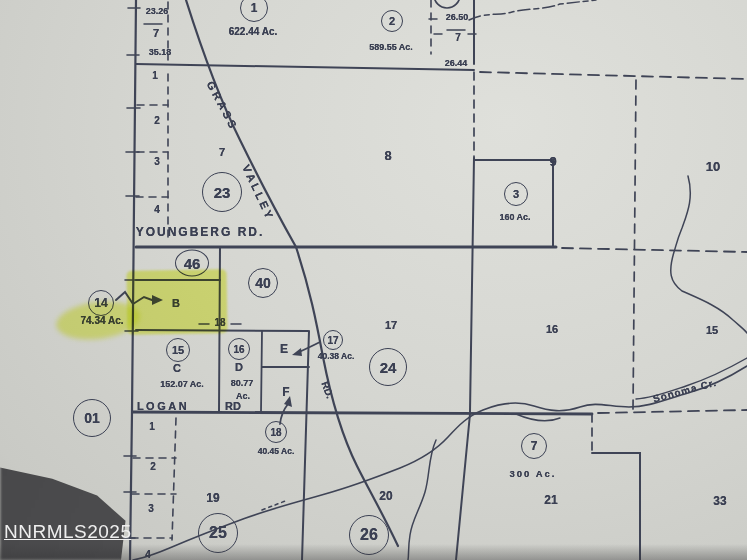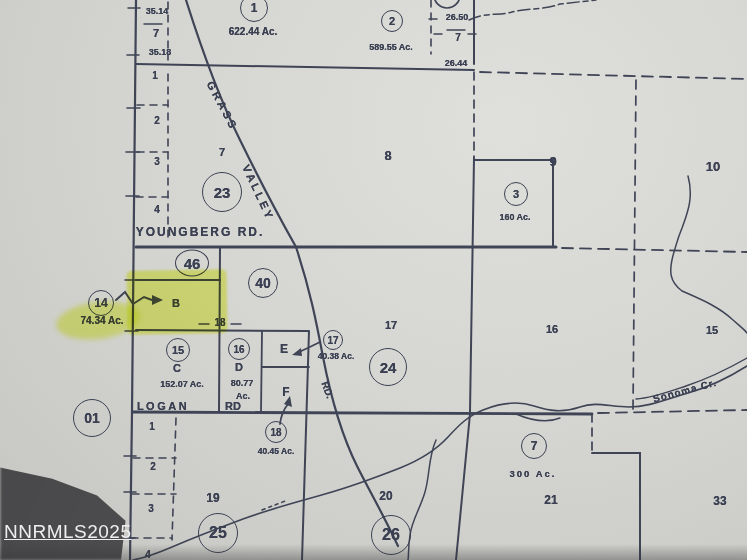--- a/index.html
+++ b/index.html
@@ -81,21 +81,21 @@
 
       <path d="M116,300 L125,292 L133,304 L144,297 L152,300" stroke-width="2"></path>
       <polygon points="152,295 163,300 152,305" fill="#3f4456" stroke="none"></polygon>
       <path d="M320,342 C312,346 306,349 299,352" stroke-width="1.8"></path>
       <polygon points="301,348 292,355 302,356" fill="#3f4456" stroke="none"></polygon>
       <path d="M280,424 C281,415 284,409 288,404" stroke-width="1.8"></path>
       <polygon points="284,404 290,396 292,407" fill="#3f4456" stroke="none"></polygon>
       <circle cx="447" cy="-5" r="13" stroke-width="1.7"></circle>
     </svg>
 
-    <span class="lbl fs9" style="left:157px;top:11px">35.14</span>
+    <span class="lbl fs9" style="left:157px;top:11px">23.26</span>
     <span class="lbl fs11" style="left:156px;top:33px">7</span>
     <span class="lbl fs9" style="left:160px;top:52px">35.18</span>
     <span class="lbl fs9" style="left:457px;top:17px">26.50</span>
     <span class="lbl fs10" style="left:458px;top:38px">7</span>
     <span class="lbl fs9" style="left:456px;top:63px">26.44</span>
     <span class="lbl fs10" style="left:220px;top:323px">18</span>
 
     <span class="lbl fs10" style="left:155px;top:76px">1</span>
     <span class="lbl fs10" style="left:157px;top:121px">2</span>
     <span class="lbl fs10" style="left:157px;top:162px">3</span>
@@ -125,21 +125,21 @@
     <span class="circ fs14" style="left:263px;top:283px;width:30px;height:30px">40</span>
     <span class="circ fs12" style="left:101px;top:303px;width:26px;height:26px">14</span>
     <span class="circ fs11" style="left:178px;top:350px;width:24px;height:24px">15</span>
     <span class="circ fs10" style="left:239px;top:349px;width:22px;height:22px">16</span>
     <span class="circ fs10" style="left:333px;top:340px;width:20px;height:20px">17</span>
     <span class="circ fs15" style="left:388px;top:367px;width:38px;height:38px">24</span>
     <span class="circ fs14" style="left:92px;top:418px;width:38px;height:38px">01</span>
     <span class="circ fs10" style="left:276px;top:432px;width:22px;height:22px">18</span>
     <span class="circ fs12" style="left:534px;top:446px;width:26px;height:26px">7</span>
     <span class="circ fs16" style="left:218px;top:533px;width:40px;height:40px">25</span>
-    <span class="circ fs16" style="left:391px;top:535px;width:40px;height:40px">26</span>
+    <span class="circ fs16" style="left:369px;top:535px;width:40px;height:40px">26</span>
 
     <span class="lbl fs10" style="left:253px;top:32px">622.44 Ac.</span>
     <span class="lbl fs9" style="left:391px;top:47px">589.55 Ac.</span>
     <span class="lbl fs9" style="left:515px;top:217px">160 Ac.</span>
     <span class="lbl fs10" style="left:102px;top:321px">74.34 Ac.</span>
     <span class="lbl fs9" style="left:182px;top:384px">152.07 Ac.</span>
     <span class="lbl fs9" style="left:242px;top:383px">80.77</span>
     <span class="lbl fs9" style="left:243px;top:396px">Ac.</span>
     <span class="lbl fs8" style="left:336px;top:356px">40.38 Ac.</span>
     <span class="lbl fs8" style="left:276px;top:451px">40.45 Ac.</span>

